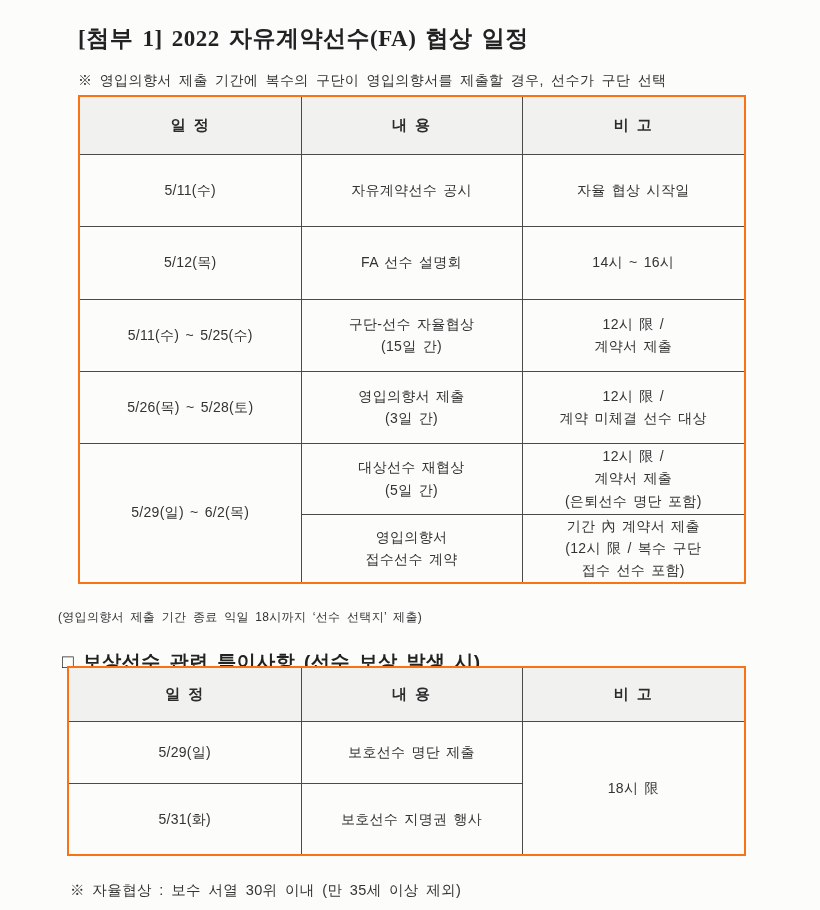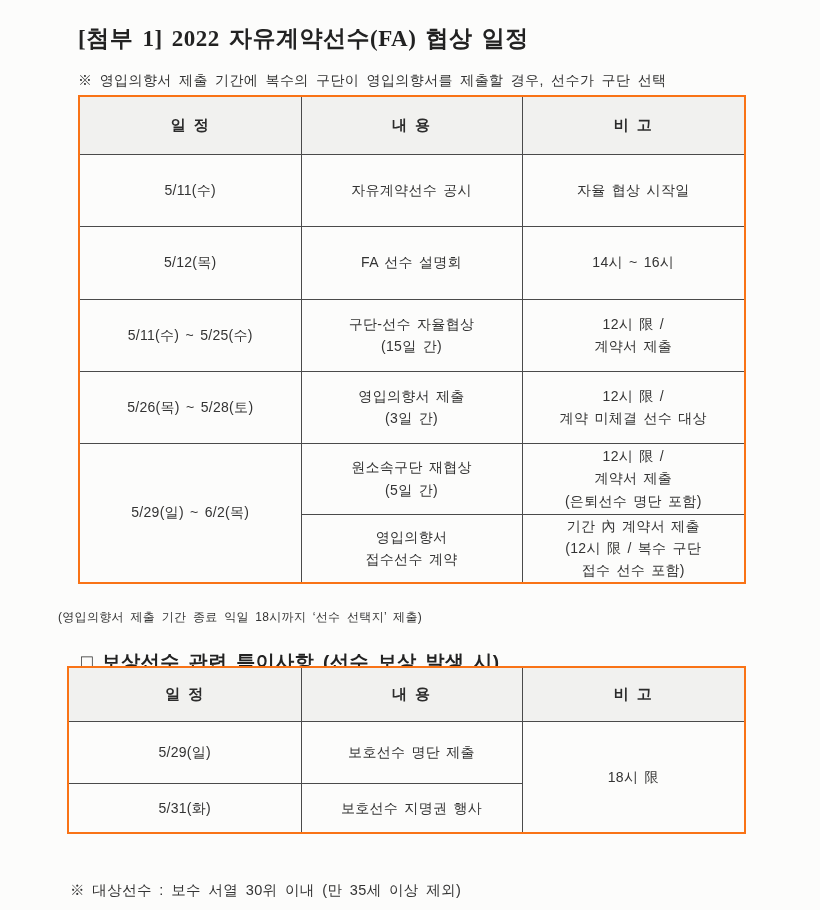--- a/index.html
+++ b/index.html
@@ -64,40 +64,39 @@
   }
   .t1 tr.hdr  { height: 58px; }
   .t1 tr.r1   { height: 72px; }
   .t1 tr.r2   { height: 73px; }
   .t1 tr.r3   { height: 72px; }
   .t1 tr.r4   { height: 72px; padding-left: 36px; }
   .t1 tr.r5a  { height: 71px; }
   .t1 tr.r5b  { height: 52px; }
   .t2 tr.hdr  { height: 54px; }
   .t2 tr.r1   { height: 62px; }
-  .t2 tr.r2   { height: 50px; }
+  .t2 tr.r2   { height: 72px; }
   .caption {
     position: absolute;
     left: 58px;
     top: 597px;
     font-size: 12px;
     letter-spacing: 0.3px;
     word-spacing: 3px;
     color: #333;
   }
   .sec-title {
     position: absolute;
     left: 62px;
     top: 633px;
     font-size: 19px;
     font-weight: bold;
     letter-spacing: 0.5px;
     word-spacing: 3px;
     color: #222;
-    margin-left: 19px;
   }
   .footnote {
     position: absolute;
     left: 70px;
     top: 866px;
     font-size: 14.5px;
     letter-spacing: 0.4px;
     word-spacing: 3px;
     color: #333;
   }
@@ -142,21 +141,21 @@
     </tr>
     <tr class="r4">
       <td>5/26(목) ~ 5/28(토)</td>
       <td>영입의향서 제출
 (3일 간)</td>
       <td>12시 限 /
 계약 미체결 선수 대상</td>
     </tr>
     <tr class="r5a">
       <td rowspan="2">5/29(일) ~ 6/2(목)</td>
-      <td>원소속구단 재협상
+      <td>대상선수 재협상
 (5일 간)</td>
       <td>12시 限 /
 계약서 제출
 (은퇴선수 명단 포함)</td>
     </tr>
     <tr class="r5b">
       <td>영입의향서
 접수선수 계약</td>
       <td>기간 內 계약서 제출
 (12시 限 / 복수 구단
@@ -188,13 +187,13 @@
       <td>보호선수 명단 제출</td>
       <td rowspan="2">18시 限</td>
     </tr>
     <tr class="r2">
       <td>5/31(화)</td>
       <td>보호선수 지명권 행사</td>
     </tr>
   </tbody>
 </table>
 
-<p class="footnote">※ 대상선수 : 보수 서열 30위 이내 (만 35세 이상 제외)</p>
+<p class="footnote">※ 자율협상 : 보수 서열 30위 이내 (만 35세 이상 제외)</p>
 
 </body></html>

